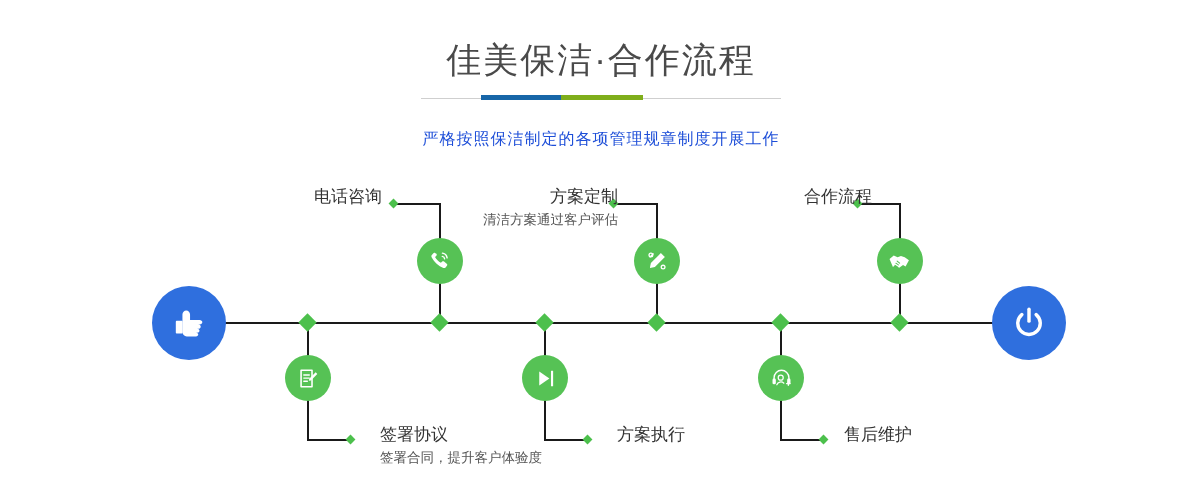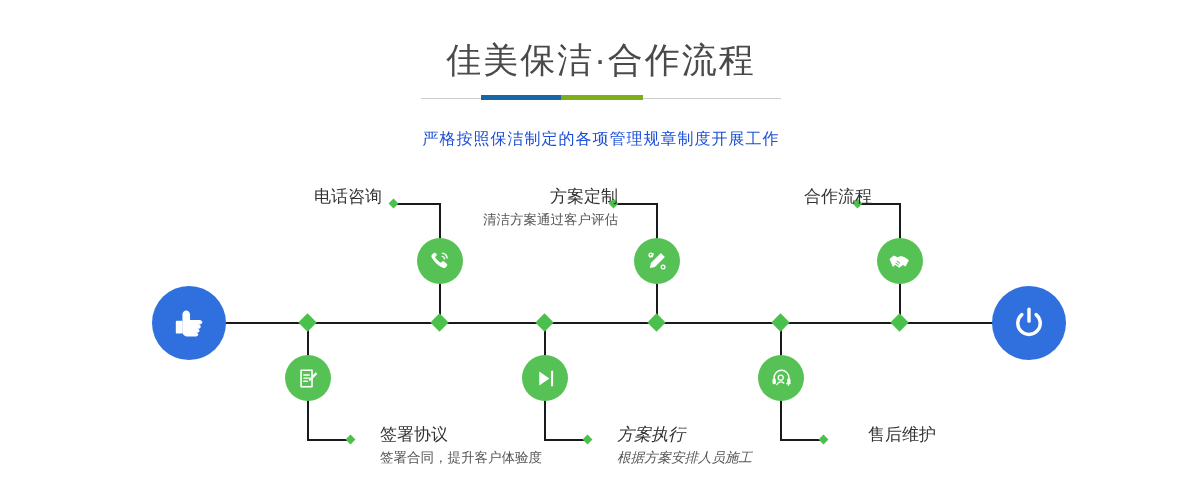--- a/index.html
+++ b/index.html
@@ -259,23 +259,22 @@
     <div class="axis-dot" style="left:538px; top:316px;"></div>
     <div class="stem" style="left:544px; top:322px; height:119px;"></div>
     <div class="arm" style="left:544px; top:439px; width:44px;"></div>
     <div class="label-dot" style="left:584px; top:436px;"></div>
     <div class="node-icon" style="left:522px; top:355px;">
       <svg class="icon-svg" width="25" height="25" viewBox="0 0 64 64">
         <path fill="#ffffff" d="M16 14l26 18-26 18z"></path>
         <rect x="46" y="12" width="5.5" height="40" rx="1" fill="#ffffff"></rect>
       </svg>
     </div>
-    <div class="label bottom" style="left:593px; top:424px;font-style:italic;">
+    <div class="label bottom" style="left:593px; top:424px;">
       <div class="l-title">方案执行</div>
-      <div class="l-desc">根据方案安排人员施工</div>
     </div>
 
     <div class="axis-dot" style="left:893px; top:316px;"></div>
     <div class="stem" style="left:899px; top:203px; height:119px;"></div>
     <div class="arm" style="left:858px; top:203px; width:41px;"></div>
     <div class="label-dot" style="left:854px; top:200px;"></div>
     <div class="node-icon" style="left:877px; top:238px;">
       <svg class="icon-svg" width="27" height="27" viewBox="0 0 64 64">
         <path fill="#ffffff" d="M6 26l10-8 9 4 8-3 9 3 10 7-8 15-6-4-9 7-10-6-5 4z"></path>
         <path fill="none" stroke="#56c255" stroke-width="2.4" stroke-linecap="round" d="M24 31l6 5M21 36l6 4M19 41l5 3.5"></path>
@@ -292,18 +291,18 @@
     <div class="node-icon" style="left:758px; top:355px;">
       <svg class="icon-svg" width="25" height="25" viewBox="0 0 64 64">
         <path fill="none" stroke="#ffffff" stroke-width="3.6" stroke-linecap="round" d="M13 34v-4a19 19 0 0 1 38 0v4"></path>
         <rect x="9" y="32" width="8.5" height="15" rx="3.6" fill="#ffffff"></rect>
         <rect x="46.5" y="32" width="8.5" height="15" rx="3.6" fill="#ffffff"></rect>
         <circle cx="30" cy="30" r="6.4" fill="none" stroke="#ffffff" stroke-width="3.2"></circle>
         <path fill="none" stroke="#ffffff" stroke-width="3.2" stroke-linecap="round" d="M20 48a11 11 0 0 1 18-4"></path>
         <path fill="none" stroke="#ffffff" stroke-width="3.4" stroke-linecap="round" d="M45 45h9M49.5 40.5v9"></path>
       </svg>
     </div>
-    <div class="label bottom" style="left:844px; top:424px;">
+    <div class="label bottom" style="left:820px; top:424px;">
       <div class="l-title">售后维护</div>
     </div>
 
   </div>
 </div>
 
 </body></html>

